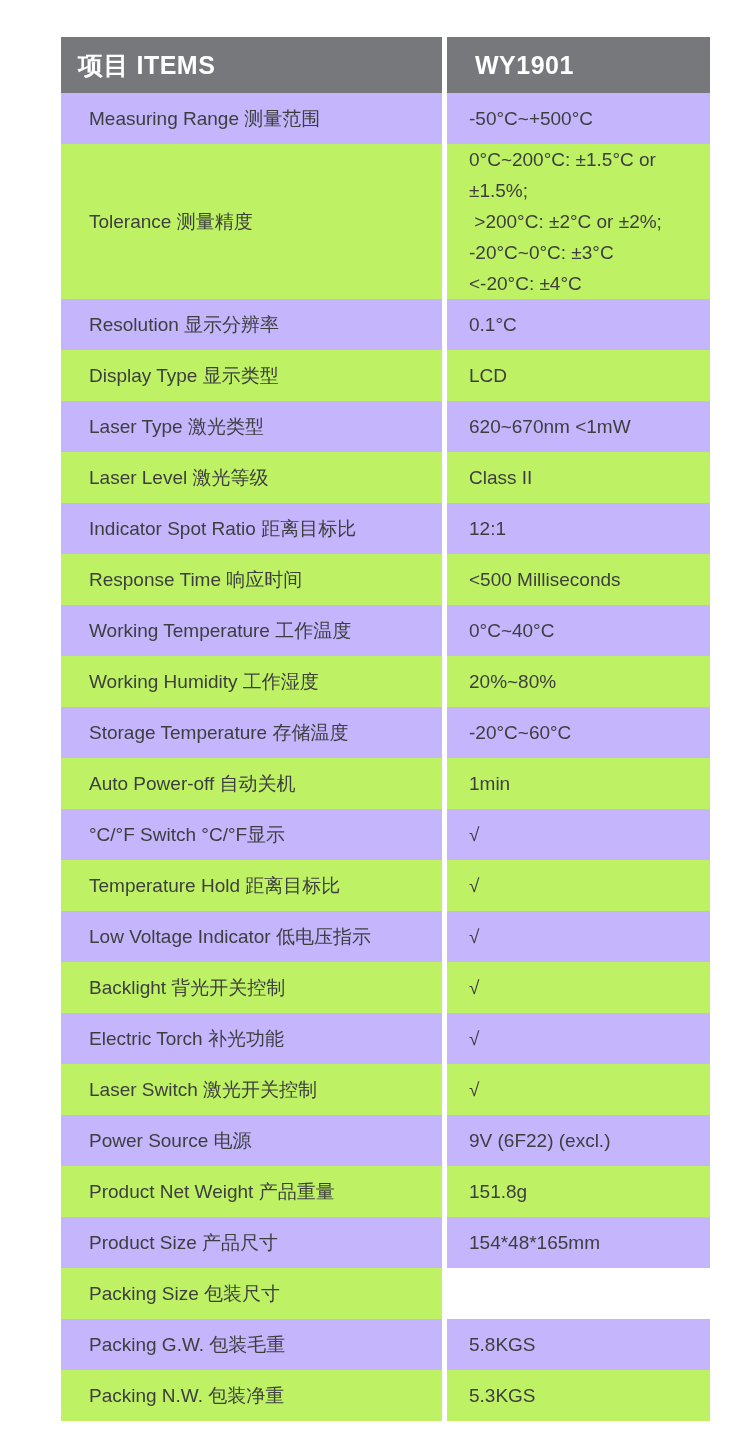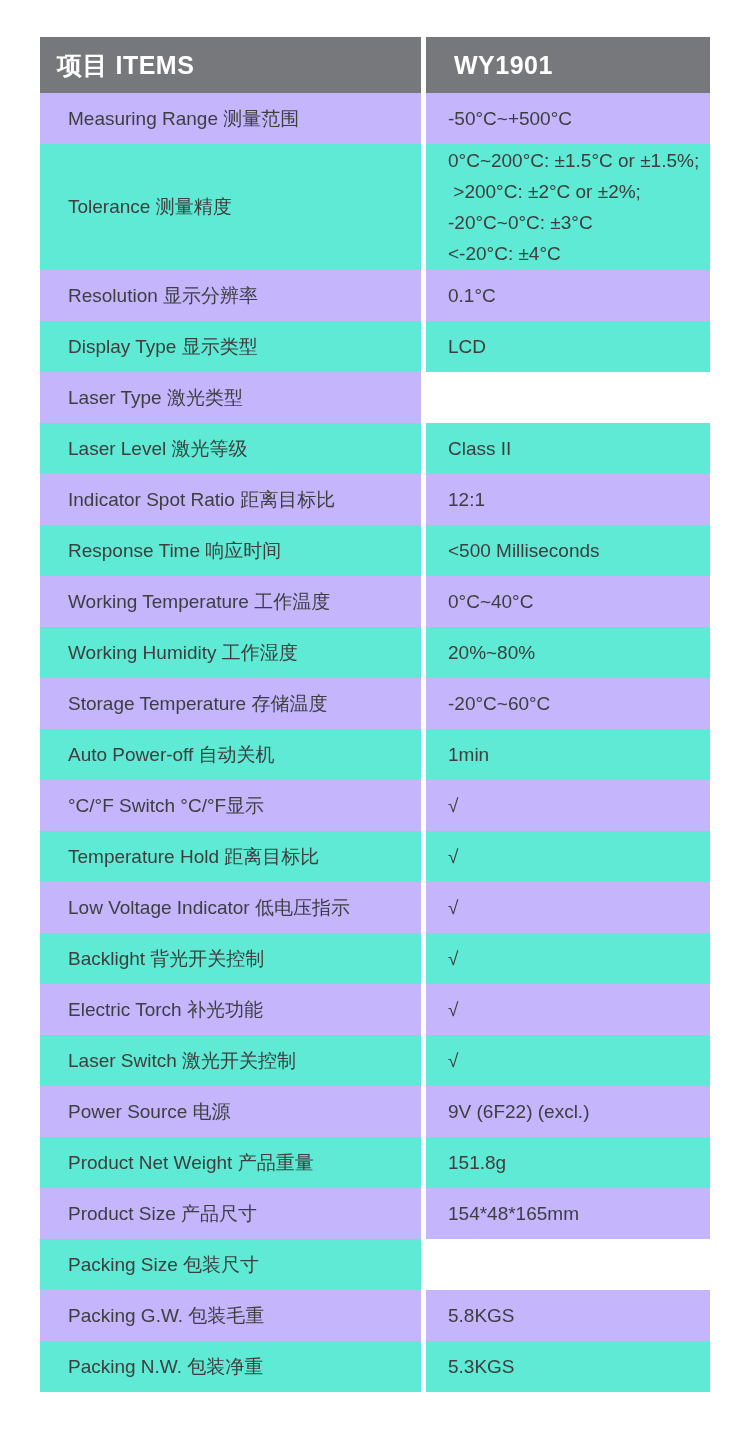--- a/index.html
+++ b/index.html
@@ -27,20 +27,21 @@
   }
   .cell {
     box-sizing: border-box;
     display: flex;
     align-items: center;
   }
   .label-cell {
     width: 381px;
     flex: none;
     padding-left: 28px;
+    margin-left: 21px;
   }
   .value-cell {
     flex: 1;
     padding-left: 22px;
     white-space: pre-wrap;
   }
   .header-row {
     height: 56px;
   }
   .header-row .cell {
@@ -53,21 +54,21 @@
   .header-row .label-cell { padding-left: 17px; }
   .header-row .value-cell { padding-left: 28px; }
   .row {
     min-height: 51px;
     font-size: 19px;
   }
   .row .cell {
     background: #c4b5fd;
   }
   .row.shaded .cell {
-    background: #5eead4;
+    background: #bef264;
   }
   .row.tall {
     min-height: 126px;
   }
   .row.tall .value-cell {
     line-height: 31px;
   }
 </style>
 </head>
 <body>
@@ -96,20 +97,21 @@
     <div class="cell value-cell">0.1°C</div>
   </div>
 
   <div class="row shaded">
     <div class="cell label-cell">Display Type 显示类型</div>
     <div class="cell value-cell">LCD</div>
   </div>
 
   <div class="row">
     <div class="cell label-cell">Laser Type 激光类型</div>
+    <div class="cell value-cell">620~670nm &lt;1mW</div>
   </div>
 
   <div class="row shaded">
     <div class="cell label-cell">Laser Level 激光等级</div>
     <div class="cell value-cell">Class II</div>
   </div>
 
   <div class="row">
     <div class="cell label-cell">Indicator Spot Ratio 距离目标比</div>
     <div class="cell value-cell">12:1</div>

